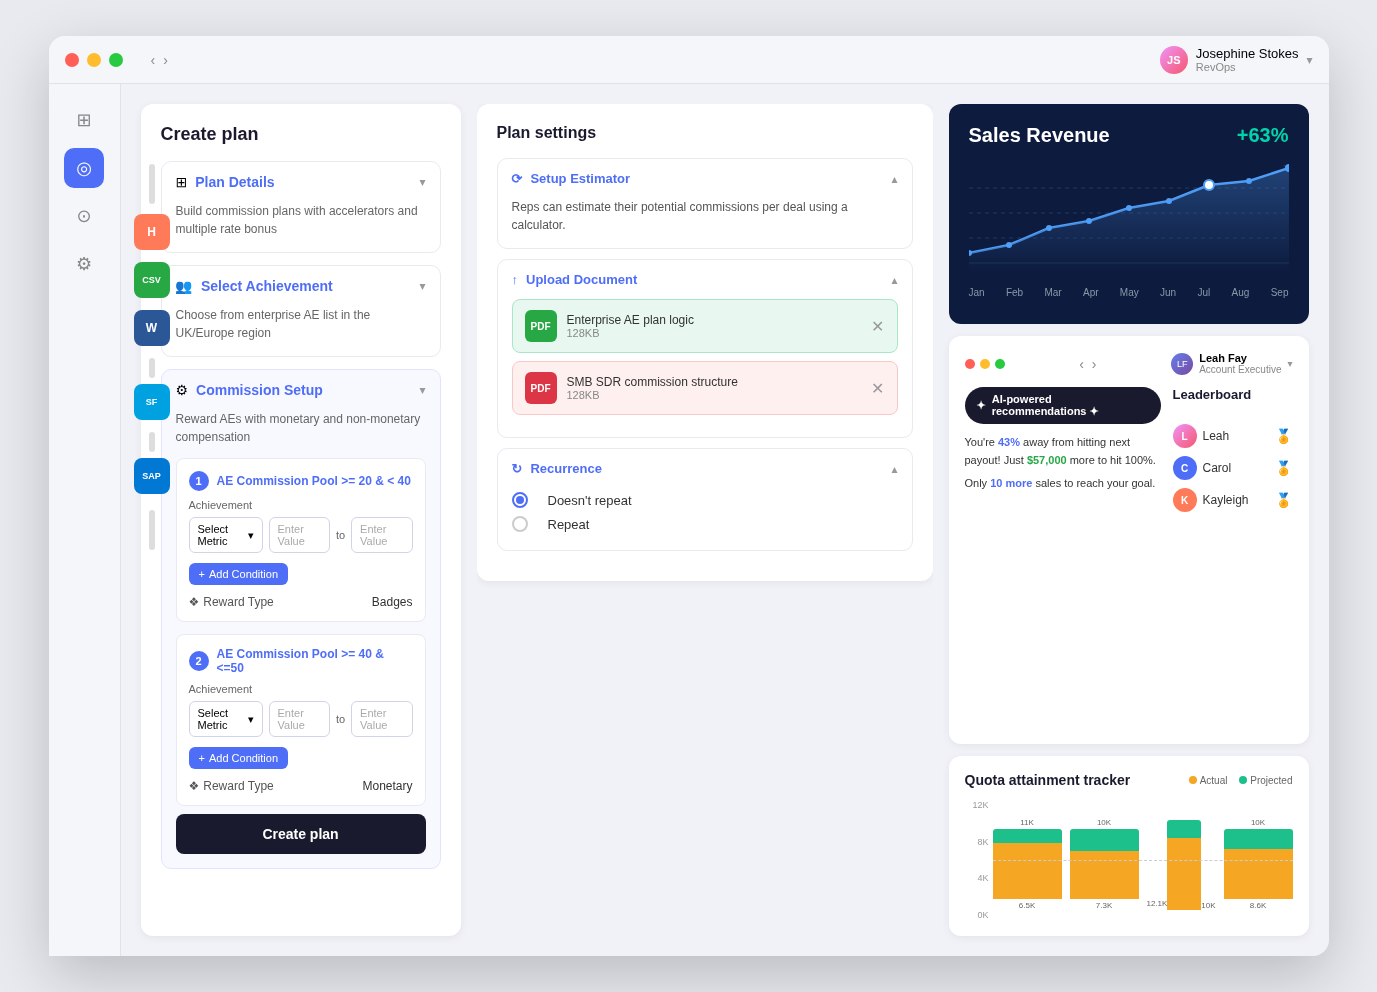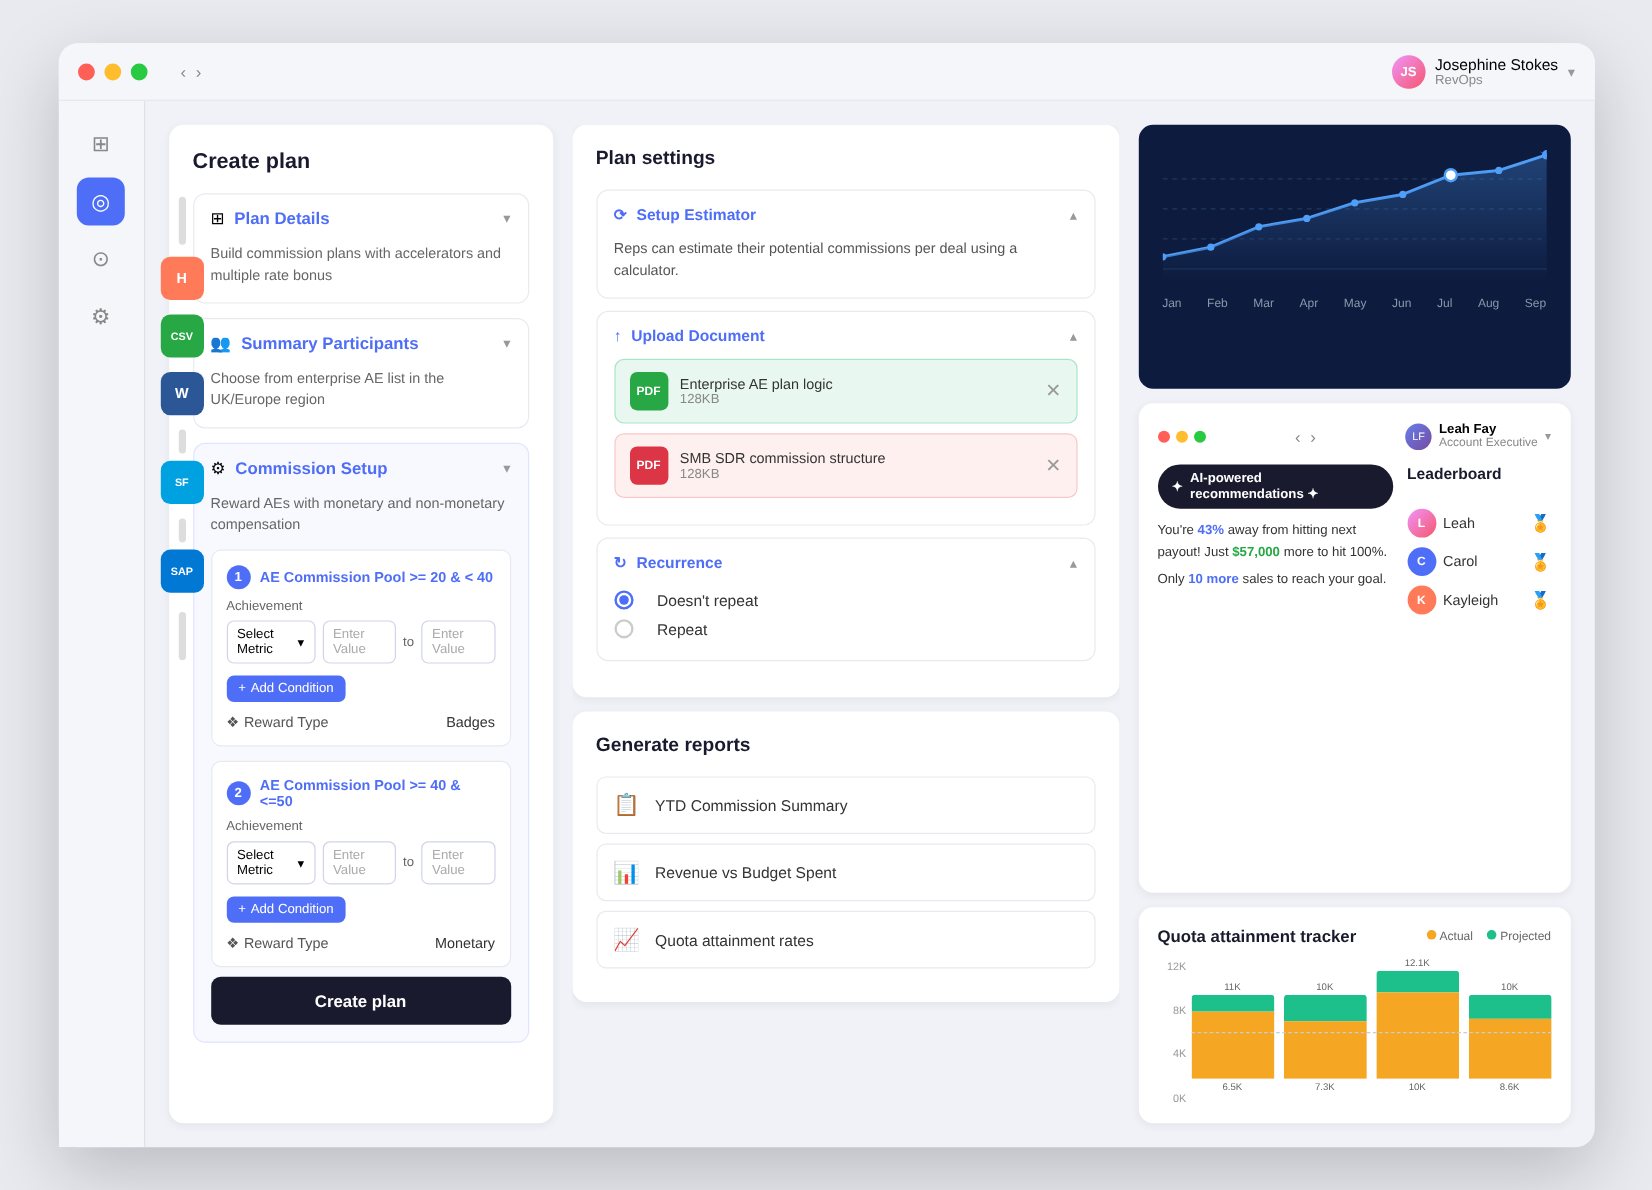--- a/index.html
+++ b/index.html
@@ -378,21 +378,21 @@
           </div>
           <div class="section-body">
             <p class="section-desc">Build commission plans with accelerators and multiple rate bonus</p>
           </div>
         </div>
 
         <div class="section">
           <div class="section-header">
             <div class="section-title-row">
               <span class="section-icon">👥</span>
-              <span class="section-title">Summary Participants</span>
+              <span class="section-title">Select Achievement</span>
             </div>
             <span class="chevron">▾</span>
           </div>
           <div class="section-body">
             <p class="section-desc">Choose from enterprise AE list in the UK/Europe region</p>
           </div>
         </div>
 
         <div class="section commission-section">
           <div class="section-header">
@@ -532,40 +532,29 @@
                 </div>
                 <div class="radio-item">
                   <div class="radio-circle empty"></div>
                   <span>Repeat</span>
                 </div>
               </div>
             </div>
           </div>
         </div>
 
-        <div class="mid-card">
-          <div class="mid-card-title">Generate reports</div>
-          <div class="report-item">
-            <span class="report-icon">📋</span>
-            <span>YTD Commission Summary</span>
-          </div>
-          <div class="report-item">
-            <span class="report-icon">📊</span>
-            <span>Revenue vs Budget Spent</span>
-          </div>
-          <div class="report-item">
-            <span class="report-icon">📈</span>
-            <span>Quota attainment rates</span>
-          </div>
-        </div>
       </div>
 
       <div class="right-panel">
 
         <div class="revenue-card">
+          <div class="revenue-header">
+            <div class="revenue-title">Sales Revenue</div>
+            <div class="revenue-change">+63%</div>
+          </div>
           <div class="revenue-chart">
             <svg width="100%" height="110" viewBox="0 0 320 110" preserveAspectRatio="none">
 
               <line x1="0" y1="100" x2="320" y2="100" stroke="#1e3a5f" stroke-width="1"></line>
               <line x1="0" y1="75" x2="320" y2="75" stroke="#1e3a5f" stroke-width="1" stroke-dasharray="4,4"></line>
               <line x1="0" y1="50" x2="320" y2="50" stroke="#1e3a5f" stroke-width="1" stroke-dasharray="4,4"></line>
               <line x1="0" y1="25" x2="320" y2="25" stroke="#1e3a5f" stroke-width="1" stroke-dasharray="4,4"></line>
 
               <polyline points="0,90 40,82 80,65 120,58 160,45 200,38 240,22 280,18 320,5" fill="none" stroke="#4f9ef8" stroke-width="2.5" stroke-linejoin="round"></polyline>
 
@@ -697,21 +686,21 @@
 
                   <div style="display:flex;flex-direction:column;align-items:center;flex:1;">
                     <div style="font-size:8px;color:#666;margin-bottom:2px;">10K</div>
                     <div style="width:100%;display:flex;flex-direction:column;border-radius:3px 3px 0 0;overflow:hidden;">
                       <div style="height:22px;background:#1dbf8b;"></div>
                       <div style="height:48px;background:#f5a623;"></div>
                     </div>
                     <div style="font-size:8px;color:#666;margin-top:2px;">7.3K</div>
                   </div>
 
-                  <div style="display:flex;flex-direction:column;align-items:center;flex:1;">
+                  <div style="display:flex;flex-direction:row;align-items:flex-end;flex:1;">
                     <div style="font-size:8px;color:#666;margin-bottom:2px;">12.1K</div>
                     <div style="width:100%;display:flex;flex-direction:column;border-radius:3px 3px 0 0;overflow:hidden;">
                       <div style="height:18px;background:#1dbf8b;"></div>
                       <div style="height:72px;background:#f5a623;"></div>
                     </div>
                     <div style="font-size:8px;color:#666;margin-top:2px;">10K</div>
                   </div>
 
                   <div style="display:flex;flex-direction:column;align-items:center;flex:1;">
                     <div style="font-size:8px;color:#666;margin-bottom:2px;">10K</div>

